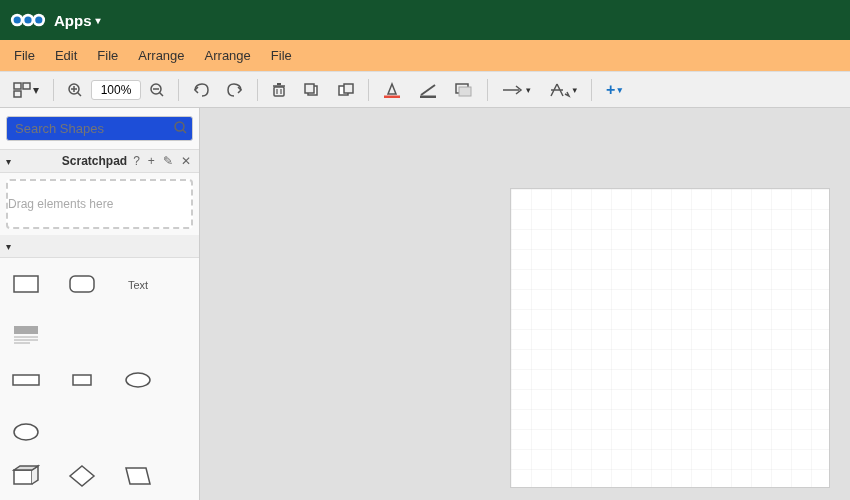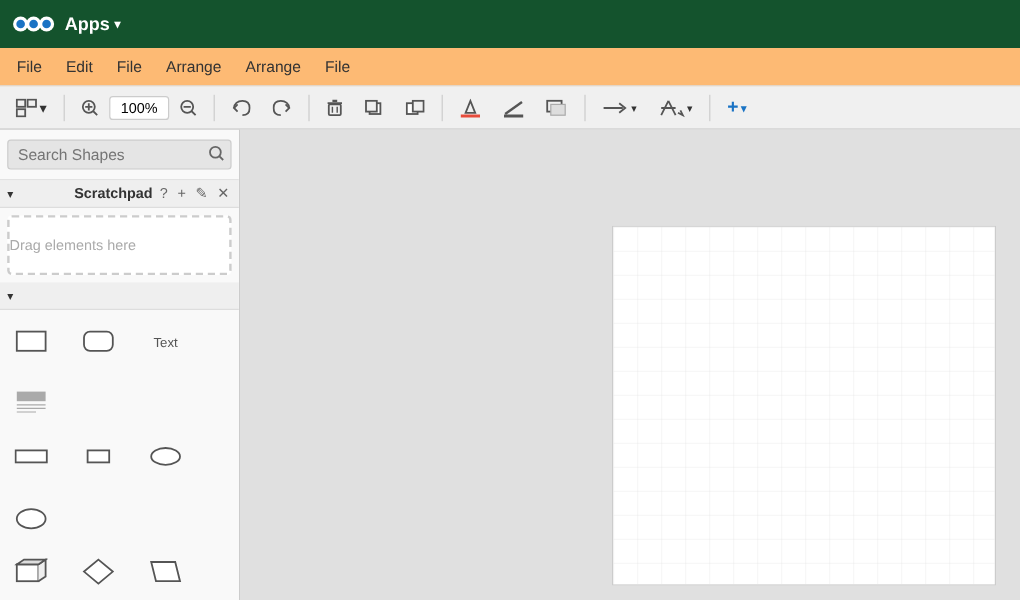--- a/index.html
+++ b/index.html
@@ -110,21 +110,21 @@
     #search-container {
       padding: 8px 6px;
       border-bottom: 1px solid #ddd;
     }
     #search-box {
       width: 100%;
       border: 1px solid #ccc;
       border-radius: 3px;
       padding: 4px 26px 4px 8px;
       font-size: 13px;
-      background: #e5e5e5;
+      background: #1d4ed8;
       outline: none;
     }
     #search-wrapper {
       position: relative;
     }
     #search-icon-btn {
       position: absolute;
       right: 6px;
       top: 50%;
       transform: translateY(-50%);

